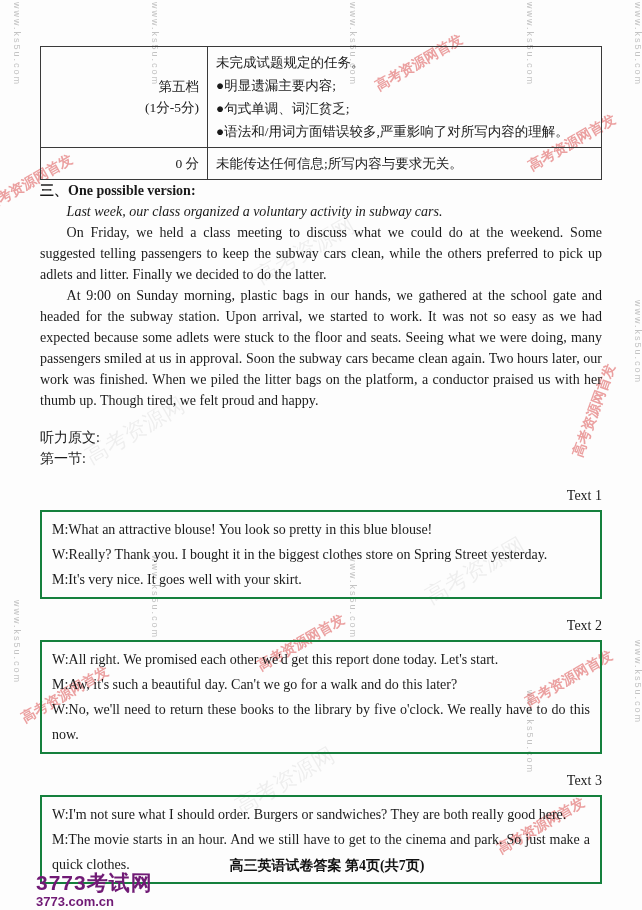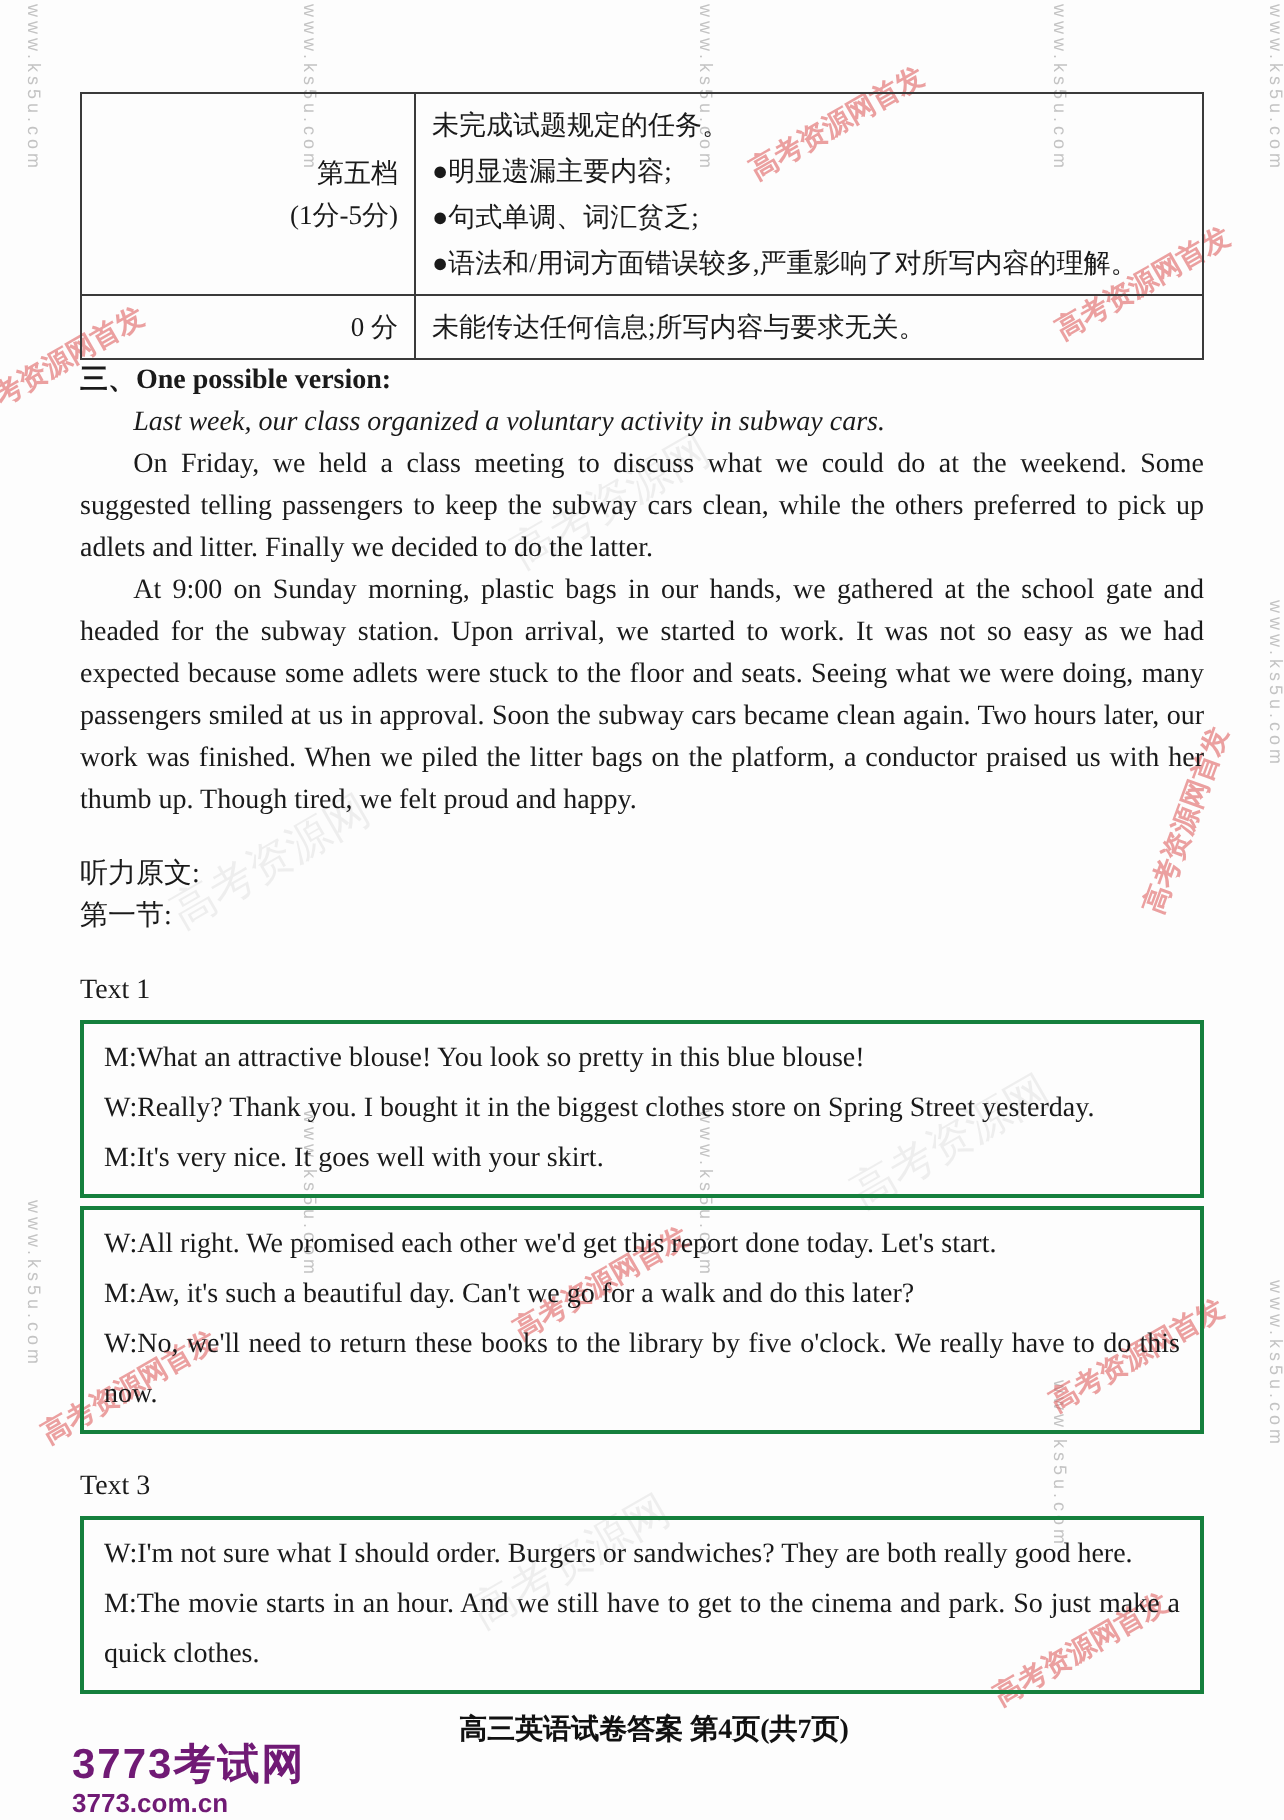--- a/index.html
+++ b/index.html
@@ -27,21 +27,21 @@
   td.label-cell{width:150px;text-align:right;}
   td.content-cell div{line-height:23px;}
 
   
   .essay-heading{margin-top:0;font-weight:bold;}
   .essay-lead{text-indent:1.9em;font-style:italic;}
   .para{text-indent:1.9em;text-align:justify;}
 
   
   .listen-block{margin-top:16px;}
-  .dlg-label{margin-top:16px;}
+  .dlg-label{margin-top:16px;text-align:right;}
   .dlg-box{
     border:2px solid #15803d;
     padding:5px 10px;margin-top:4px;
     line-height:25px;text-align:justify;
   }
 
   
   .footer-center{
     position:absolute;z-index:3;left:12px;right:0;bottom:34px;
     text-align:center;font-weight:bold;font-size:14px;color:#111;
@@ -141,20 +141,21 @@
       <div>听力原文:</div>
       <div>第一节:</div>
 
       <div class="dlg-label">Text 1</div>
       <div class="dlg-box">
         <div>M:What an attractive blouse! You look so pretty in this blue blouse!</div>
         <div>W:Really? Thank you. I bought it in the biggest clothes store on Spring Street yesterday.</div>
         <div>M:It's very nice. It goes well with your skirt.</div>
       </div>
 
+      <div class="dlg-label">Text 2</div>
       <div class="dlg-box">
         <div>W:All right. We promised each other we'd get this report done today. Let's start.</div>
         <div>M:Aw, it's such a beautiful day. Can't we go for a walk and do this later?</div>
         <div>W:No, we'll need to return these books to the library by five o'clock. We really have to do this now.</div>
       </div>
 
       <div class="dlg-label">Text 3</div>
       <div class="dlg-box">
         <div>W:I'm not sure what I should order. Burgers or sandwiches? They are both really good here.</div>
         <div>M:The movie starts in an hour. And we still have to get to the cinema and park. So just make a quick clothes.</div>

